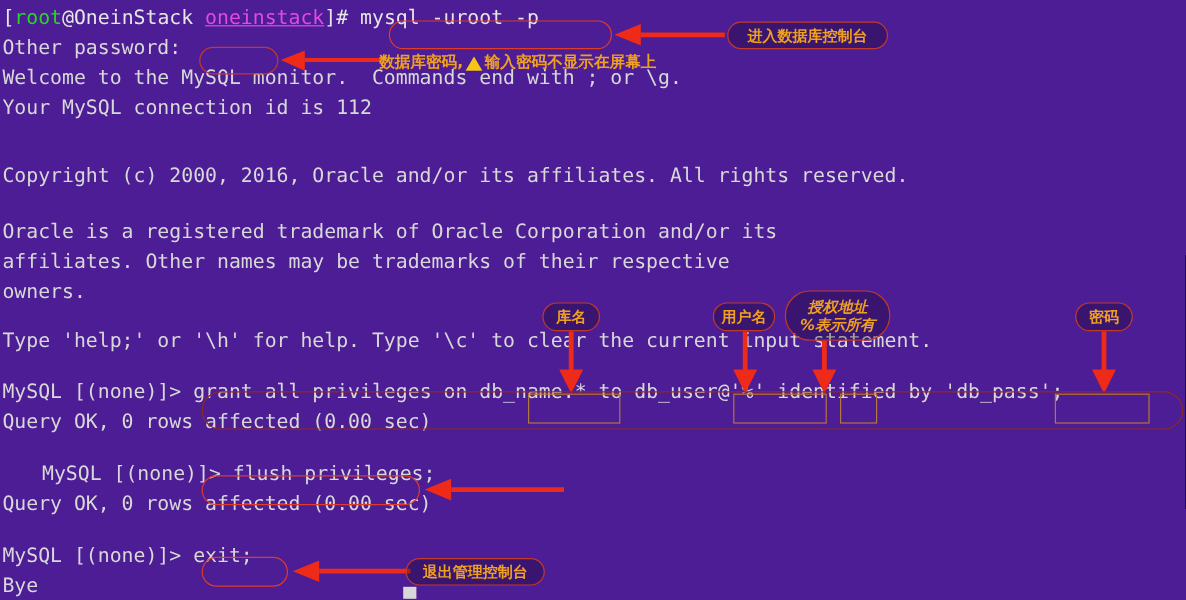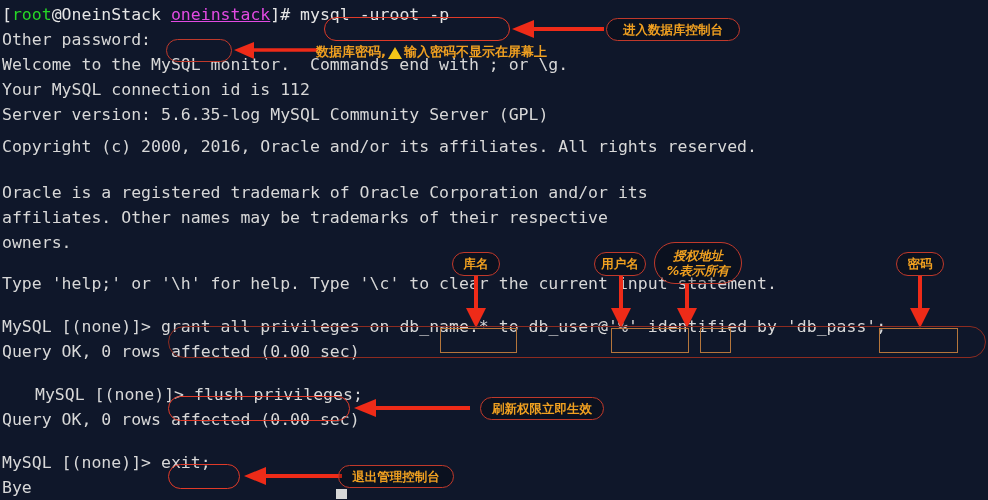--- a/index.html
+++ b/index.html
@@ -4,21 +4,21 @@
 <style>
   html, body {
     margin: 0;
     padding: 0;
     background: #000000;
   }
   #screen {
     position: relative;
     width: 988px;
     height: 500px;
-    background: #0f172a;
+    background: #4c1d95;
     overflow: hidden;
     font-family: "DejaVu Sans Mono", "Liberation Mono", monospace;
   }
 
   
   .term {
     position: absolute;
     left: 0;
     top: 0;
     width: 988px;
@@ -122,21 +122,20 @@
 
     
     <div class="line" style="top:2px;"><span class="c-white">[</span><span class="c-green">root</span><span class="c-white">@OneinStack </span><span class="c-magenta">oneinstack</span><span class="c-white">]#</span><span class="c-white"> </span><span class="c-white">mysql -uroot -p</span></div>
 
     
     <div class="line" style="top:27px;">Other password:</div>
 
     
     <div class="line" style="top:52px;">Welcome to the MySQL monitor.  Commands end with ; or \g.</div>
     <div class="line" style="top:77px;">Your MySQL connection id is 112</div>
-    <div class="line" style="top:102px;">Server version: 5.6.35-log MySQL Community Server (GPL)</div>
 
     
     <div class="line" style="top:134px;">Copyright (c) 2000, 2016, Oracle and/or its affiliates. All rights reserved.</div>
 
     <div class="line" style="top:205px;">affiliates. Other names may be trademarks of their respective</div>
     <div class="line" style="top:180px;">Oracle is a registered trademark of Oracle Corporation and/or its</div>
     <div class="line" style="top:230px;">owners.</div>
 
     <div class="line" style="top:271px;">Type 'help;' or '\h' for help. Type '\c' to clear the current input statement.</div>
 
@@ -221,23 +220,20 @@
     <div class="tanbox" style="left:440px; top:312px; width:77px; height:25px;"></div>
     <div class="tanbox" style="left:611px; top:312px; width:78px; height:25px;"></div>
     <div class="tanbox" style="left:700px; top:312px; width:31px; height:25px;"></div>
     <div class="tanbox" style="left:879px; top:312px; width:79px; height:25px;"></div>
 
     <div class="oval bright" style="left:168px; top:380px; width:182px; height:25px;"></div>
     <svg class="arrow" style="left:354px; top:383px;" width="118" height="19" viewBox="0 0 118 19">
       <line x1="116" y1="9" x2="22" y2="9" stroke="#ee2b18" stroke-width="4"></line>
       <polygon points="0,9 22,0 22,18" fill="#ee2b18"></polygon>
     </svg>
-    <div class="bubble" style="left:480px; top:381px; width:124px; height:23px;">
-      <span>刷新权限立即生效</span>
-    </div>
 
     <div class="oval bright" style="left:168px; top:448px; width:72px; height:25px;"></div>
     <svg class="arrow" style="left:244px; top:451px;" width="100" height="19" viewBox="0 0 100 19">
       <line x1="98" y1="9" x2="22" y2="9" stroke="#ee2b18" stroke-width="4"></line>
       <polygon points="0,9 22,0 22,18" fill="#ee2b18"></polygon>
     </svg>
     <div class="bubble" style="left:338px; top:449px; width:116px; height:23px;">
       <span>退出管理控制台</span>
     </div>
 

